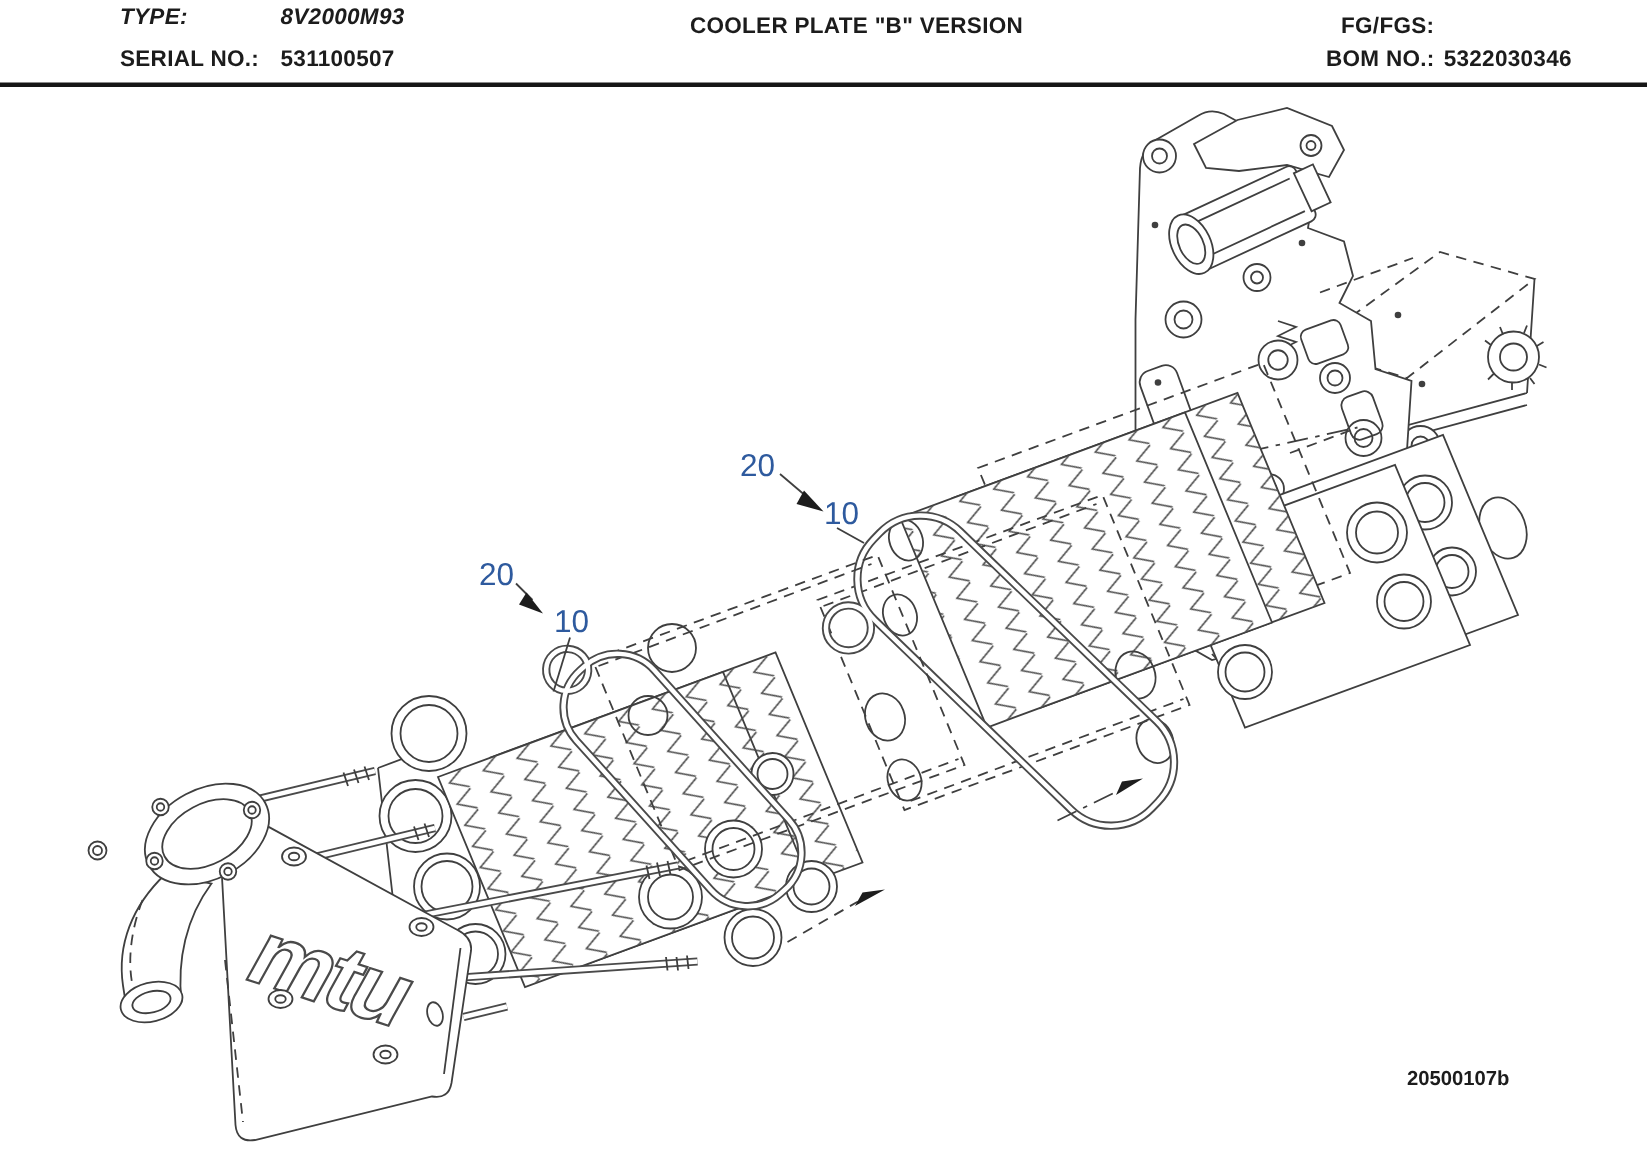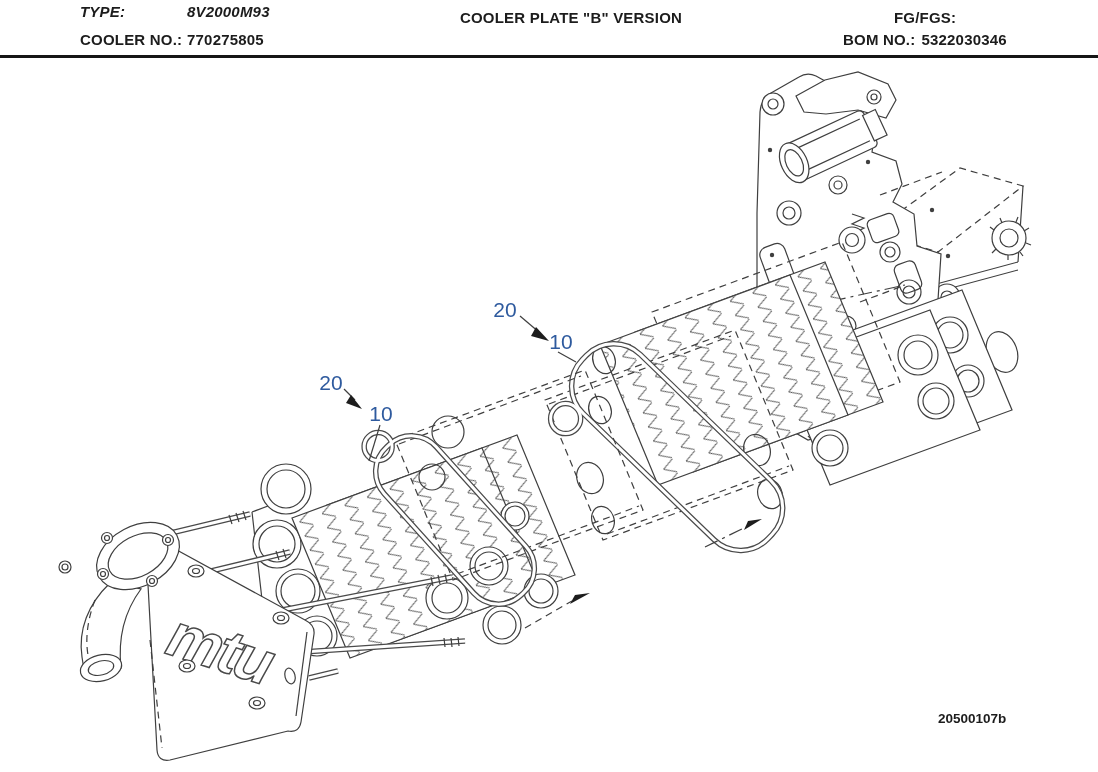--- a/index.html
+++ b/index.html
@@ -22,25 +22,25 @@
 </style>
 </head>
 <body>
 
 <div id="page">
 
   <div class="hdr" style="left:80px;top:3px;font-style:italic;">
     <span class="lblcol">TYPE:</span><span>8V2000M93</span>
   </div>
   <div class="hdr" style="left:80px;top:31px;">
-    <span class="lblcol">COOLER NO.:</span><span>770275805</span>
+    <span class="lblcol">SERIAL NO.:</span><span>531100507</span>
   </div>
   <div class="hdr" id="title">COOLER PLATE "B" VERSION</div>
   <div class="hdr" style="left:850px;top:9px;margin-left:44px;">FG/FGS:</div>
-  <div class="hdr" style="left:843px;top:31px;text-align:center;">
+  <div class="hdr" style="left:884px;top:31px;text-align:center;">
     <span class="bomlbl">BOM NO.:</span><span>5322030346</span>
   </div>
   <div id="hdr-rule"></div>
 
   <svg width="1098" height="772" viewBox="0 0 1098 772" style="position:absolute;left:0;top:0;">
     <defs>
       <pattern id="herr" width="24" height="30" patternUnits="userSpaceOnUse" patternTransform="rotate(-20)">
         <path d="M19,1 L7,8 L19,15 M19,16 L7,23 L19,30" fill="none" stroke="#4f4f4f" stroke-width="1"></path>
       </pattern>
     </defs>

